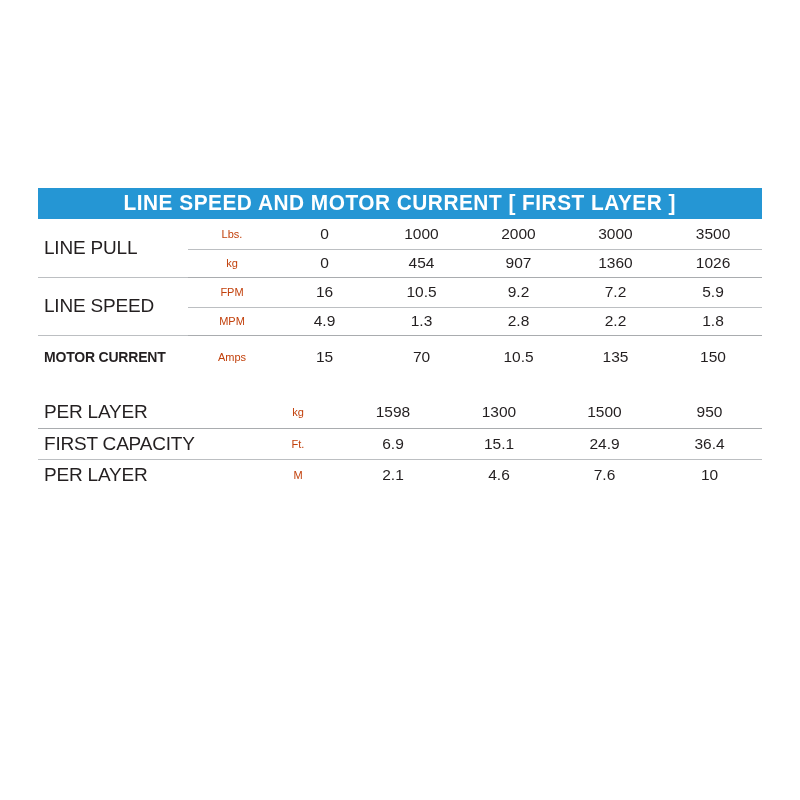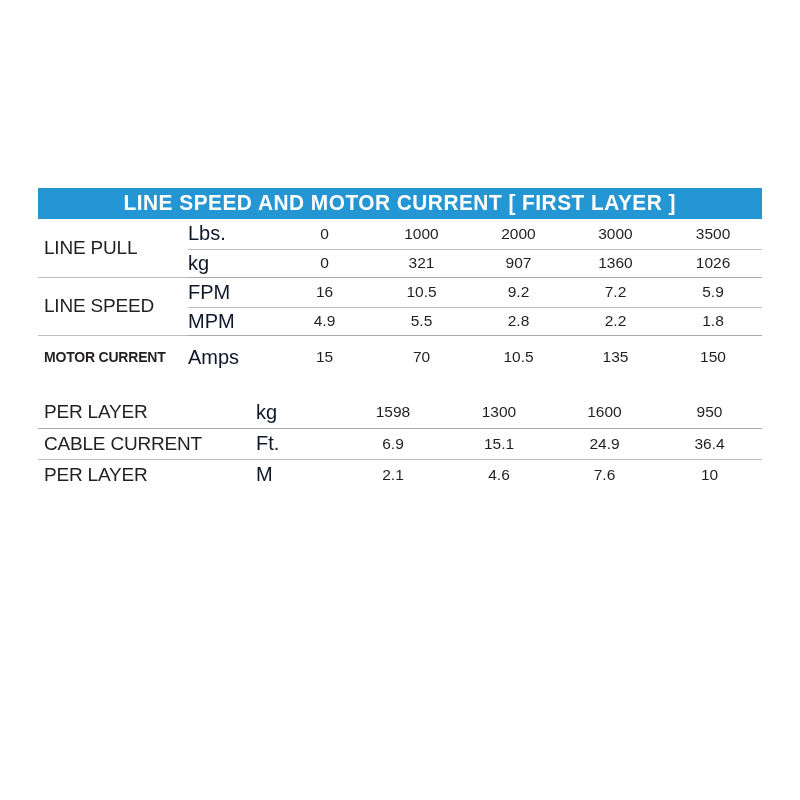--- a/index.html
+++ b/index.html
@@ -65,23 +65,23 @@
     line-height: 1.05;
   }
   .lbl-sm {
     font-weight: bold;
     font-size: 14px;
     letter-spacing: -0.2px;
     padding-left: 6px !important;
     line-height: 1.08;
   }
   .unit {
-    text-align: left;
-    font-size: 20px;
-    color: #0f172a;
+    text-align: center;
+    font-size: 11px;
+    color: #c2410c;
   }
   .val {
     text-align: center;
     font-size: 15.5px;
     color: #231f20;
   }
   .h28 { height: 28px; }
   .h30 { height: 30px; }
   .h34 { height: 34px; }
   .h44 { height: 44px; }
@@ -116,39 +116,39 @@
           <td class="unit">Lbs.</td>
           <td class="val">0</td>
           <td class="val">1000</td>
           <td class="val">2000</td>
           <td class="val">3000</td>
           <td class="val">3500</td>
         </tr>
         <tr class="rowline h28">
           <td class="unit">kg</td>
           <td class="val">0</td>
-          <td class="val">321</td>
+          <td class="val">454</td>
           <td class="val">907</td>
           <td class="val">1360</td>
           <td class="val">1026</td>
         </tr>
 
         <tr class="thinline h30">
           <td class="lbl" rowspan="2">LINE SPEED</td>
           <td class="unit">FPM</td>
           <td class="val">16</td>
           <td class="val">10.5</td>
           <td class="val">9.2</td>
           <td class="val">7.2</td>
           <td class="val">5.9</td>
         </tr>
         <tr class="rowline h28">
           <td class="unit">MPM</td>
           <td class="val">4.9</td>
-          <td class="val">5.5</td>
+          <td class="val">1.3</td>
           <td class="val">2.8</td>
           <td class="val">2.2</td>
           <td class="val">1.8</td>
         </tr>
 
         <tr class="h44">
           <td class="lbl-sm">MOTOR CURRENT</td>
           <td class="unit">Amps</td>
           <td class="val">15</td>
           <td class="val">70</td>
@@ -171,26 +171,26 @@
         <col style="width:105px">
       </colgroup>
       <tbody>
 
 
         <tr class="rowline h31" style="height:31px">
           <td class="lbl">PER LAYER</td>
           <td class="unit">kg</td>
           <td class="val">1598</td>
           <td class="val">1300</td>
-          <td class="val">1600</td>
+          <td class="val">1500</td>
           <td class="val">950</td>
         </tr>
 
         <tr class="thinline h31" style="height:31px">
-          <td class="lbl">CABLE CURRENT</td>
+          <td class="lbl">FIRST CAPACITY</td>
           <td class="unit">Ft.</td>
           <td class="val">6.9</td>
           <td class="val">15.1</td>
           <td class="val">24.9</td>
           <td class="val">36.4</td>
         </tr>
         <tr class="h31" style="height:31px">
           <td class="lbl">PER LAYER</td>
           <td class="unit">M</td>
           <td class="val">2.1</td>

